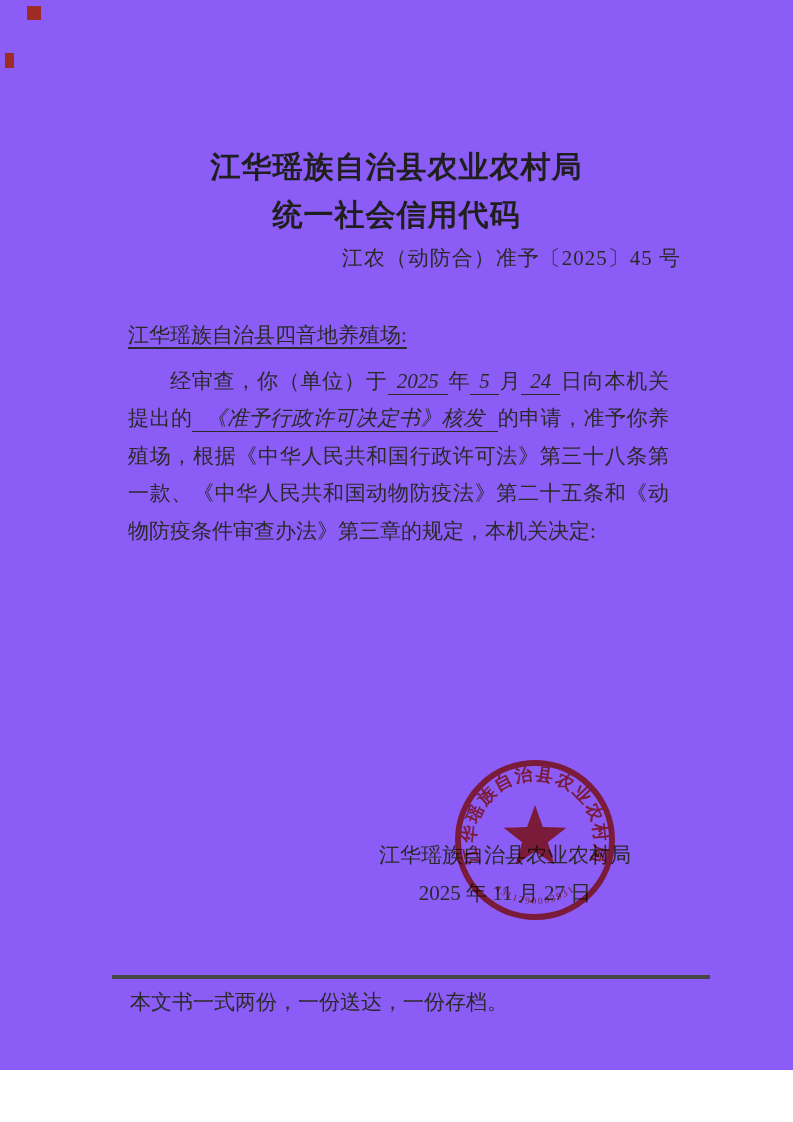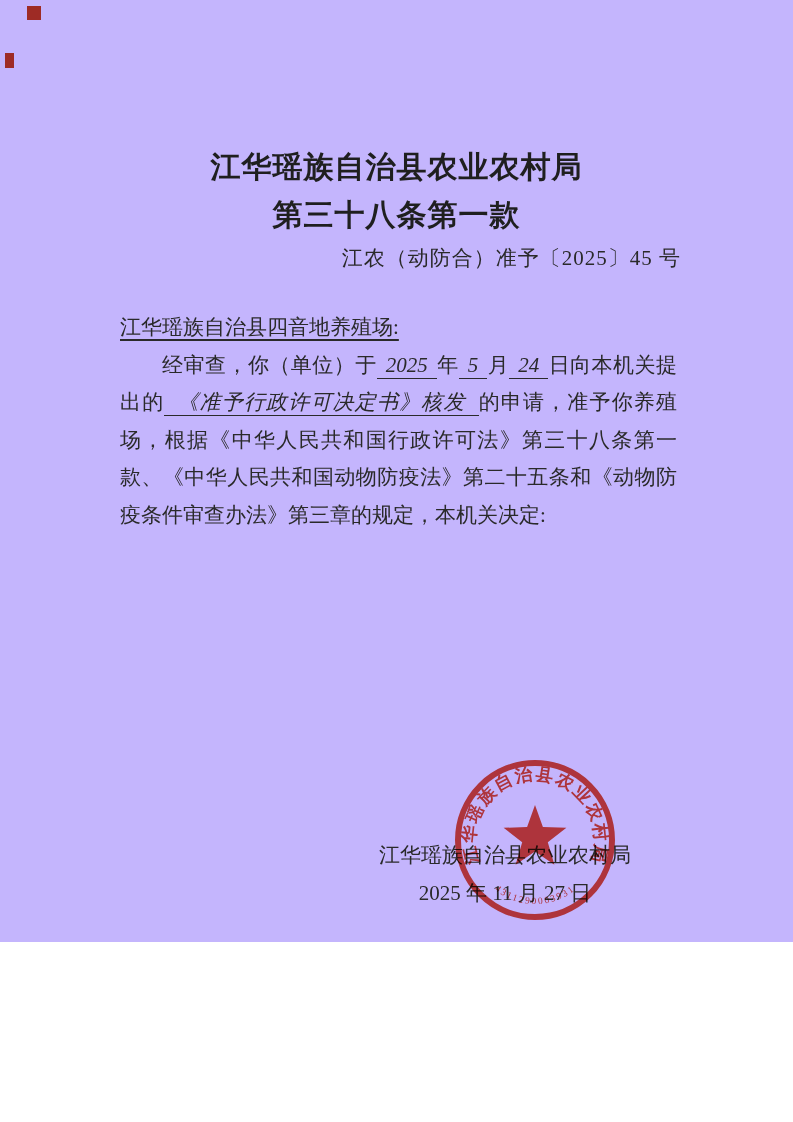--- a/index.html
+++ b/index.html
@@ -4,23 +4,23 @@
 <style>
   * { margin: 0; padding: 0; box-sizing: border-box; }
   html, body { background: #ffffff; }
   body {
     font-family: "Liberation Serif", "DejaVu Serif", serif;
     color: #262626;
   }
   .page {
     position: relative;
     width: 793px;
-    height: 942px;
+    height: 1070px;
     margin: 0 auto;
-    background: #c4b5fd;
+    background: #8b5cf6;
     overflow: hidden;
   }
 
   
   .corner-mark { position: absolute; background: #9e2b25; }
   .corner-mark.m1 { left: 27px; top: 6px; width: 14px; height: 14px; }
   .corner-mark.m2 { left: 5px; top: 53px; width: 9px; height: 15px; }
 
   .title-block {
     position: absolute;
@@ -47,21 +47,21 @@
   .body-text {
     position: absolute;
     top: 309px;
     left: 120px;
     width: 557px;
     font-size: 21px;
     line-height: 37.6px;
     text-align: justify;
     color: #2a2a2a;
   }
-  .body-text p { margin: 0; }
+  .body-text p { margin: 8px; }
   .indent { text-indent: 2em; }
 
   .u-line {
     text-decoration: underline;
     text-decoration-thickness: 1.5px;
     text-underline-offset: 5px;
     text-decoration-color: #2a2a2a;
   }
   .u-seg {
     border-bottom: 1.6px solid #2a2a2a;
@@ -112,21 +112,21 @@
 </head>
 <body>
 
 <div class="page">
 
   <div class="corner-mark m1"></div>
   <div class="corner-mark m2"></div>
 
   <div class="title-block">
     <div>江华瑶族自治县农业农村局</div>
-    <div>第三十八条第一款</div>
+    <div>统一社会信用代码</div>
   </div>
 
   <div class="doc-number">江农（动防合）准予〔2025〕45 号</div>
 
   <div class="body-text">
     <p><span class="u-line">江华瑶族自治县四音地养殖场:</span></p>
     <p class="indent"><span>经审查，你（单位）于</span><span class="u-seg">2025</span><span>年</span><span class="u-seg">5</span><span>月</span><span class="u-seg">24</span><span>日向本机关提出的</span><span class="u-seg wide">《准予行政许可决定书》核发</span><span>的申请，准予你养殖场，根据《中华人民共和国行政许可法》第三十八条第一款、《中华人民共和国动物防疫法》第二十五条和《动物防疫条件审查办法》第三章的规定，本机关决定:</span></p>
   </div>
 
   <div class="signature-block">
@@ -143,14 +143,15 @@
     </defs>
     <text font-size="17.5" font-weight="bold" fill="#e0392b" letter-spacing="2">
       <textPath href="#arcTop" startOffset="50%" text-anchor="middle">江华瑶族自治县农业农村局</textPath>
     </text>
     <text font-size="9.5" fill="#e0392b" letter-spacing="2">
       <textPath href="#arcBottom" startOffset="50%" text-anchor="middle">4311290003931</textPath>
     </text>
   </svg>
 
   <div class="footer-rule"></div>
+  <div class="footer-note">本文书一式两份，一份送达，一份存档。</div>
 
 </div>
 
 </body></html>

